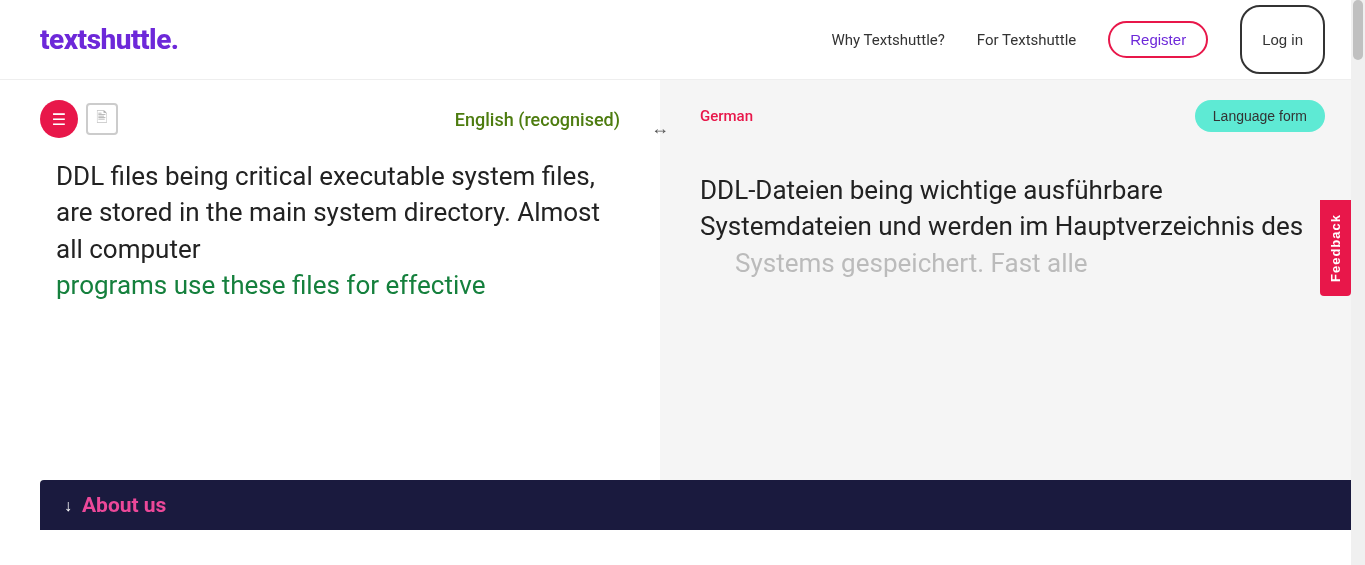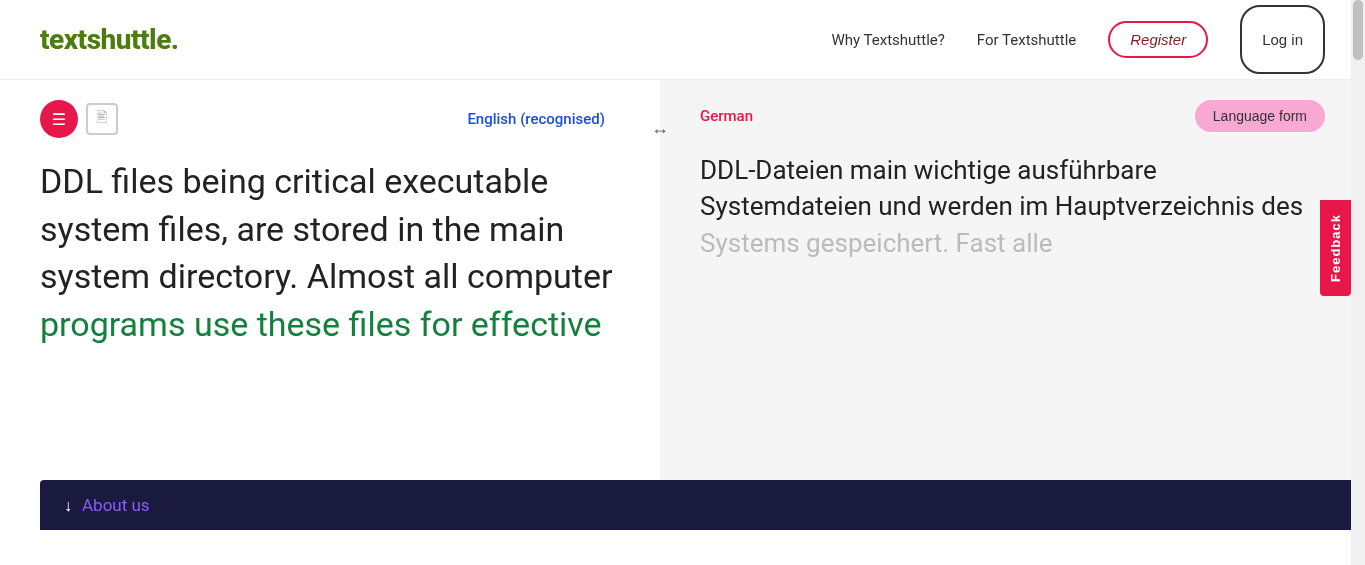--- a/index.html
+++ b/index.html
@@ -11,45 +11,44 @@
       align-items: center;
       justify-content: space-between;
       padding: 0 40px;
       height: 80px;
       background: #fff;
       border-bottom: 1px solid #eee;
     }
     .logo {
       font-size: 28px;
       font-weight: 800;
-      color: #4d7c0f;
+      color: #6d28d9;
       letter-spacing: -0.5px;
     }
     .nav {
       display: flex;
       align-items: center;
       gap: 32px;
       margin-left: 37px;
     }
     .nav-link {
       font-size: 15px;
       color: #333;
       text-decoration: none;
       cursor: pointer;
     }
     .btn-register {
       padding: 8px 20px;
       border: 2px solid #e8174a;
       border-radius: 20px;
       background: transparent;
-      color: #7f1d1d;
+      color: #6d28d9;
       font-size: 15px;
       font-weight: 500;
       cursor: pointer;
-      font-style: italic;
     }
     .btn-login {
       padding: 24px 20px;
       border: 2px solid #333;
       border-radius: 20px;
       background: transparent;
       color: #333;
       font-size: 15px;
       font-weight: 500;
       cursor: pointer;
@@ -73,20 +72,21 @@
     }
 
     
     .right-pane {
       flex: 1;
       background: #f5f5f5;
       padding: 20px 40px;
       display: flex;
       flex-direction: column;
       position: relative;
+      gap: 20px;
     }
 
     
     .lang-bar {
       display: flex;
       align-items: center;
       margin-bottom: 20px;
     }
 
     .lang-icons {
@@ -112,24 +112,24 @@
       border: 2px solid #ccc;
       border-radius: 4px;
       display: flex;
       align-items: center;
       justify-content: center;
       color: #aaa;
       font-size: 14px;
     }
 
     .lang-label-left {
-      color: #1d4ed8;
-      font-size: 15px;
-      font-weight: 500;
-      margin-right: 15px;
+      color: #4d7c0f;
+      font-size: 18px;
+      font-weight: 500;
+      margin-right: 0;
     }
 
     
     .swap-icon {
       position: absolute;
       left: 660px;
       top: 30px;
       transform: translateX(-50%);
       z-index: 10;
       width: 36px;
@@ -144,51 +144,53 @@
     }
 
     .lang-label-right {
       color: #e8174a;
       font-size: 15px;
       font-weight: 500;
     }
 
     .lang-form-btn {
       margin-left: auto;
-      background: #f9a8d4;
+      background: #5eead4;
       border: none;
       border-radius: 20px;
       padding: 8px 18px;
       font-size: 14px;
       color: #333;
       cursor: pointer;
       font-weight: 500;
     }
 
     
     .source-text {
-      font-size: 34px;
+      font-size: 26px;
       line-height: 1.4;
       color: #222;
       font-weight: 400;
       flex: 1;
+      margin-left: 16px;
     }
     .source-text .faded {
       color: #15803d;
     }
 
     .trans-text {
       font-size: 26px;
       line-height: 1.4;
       color: #222;
       font-weight: 400;
       flex: 1;
     }
     .trans-text .faded {
       color: #bbb;
+      margin-left: 35px;
     }
 
     
     .bottom-bar {
       display: flex;
       align-items: center;
       justify-content: space-between;
       margin-top: auto;
     }
 
@@ -228,22 +230,23 @@
       height: 50px;
       background: #1a1a3e;
       display: flex;
       align-items: center;
       padding: 0 24px;
       gap: 10px;
       border-radius: 4px 4px 0 0;
       width: calc(1365px - 40px);
     }
     .about-bar-text {
-      color: #8b5cf6;
-      font-size: 17px;
+      color: #ec4899;
+      font-size: 21px;
+      font-weight: bold;
     }
     .about-arrow {
       color: white;
       font-size: 16px;
     }
 
     
     .scrollbar {
       position: absolute;
       right: 0;
@@ -330,21 +333,21 @@
 
   <div class="swap-icon">↔</div>
 
   <div class="right-pane">
     <div class="lang-bar">
       <span class="lang-label-right">German</span>
       <button class="lang-form-btn">Language form</button>
     </div>
 
     <div class="trans-text">
-      <span>DDL-Dateien main wichtige ausführbare Systemdateien und werden im Hauptverzeichnis des</span>
+      <span>DDL-Dateien being wichtige ausführbare Systemdateien und werden im Hauptverzeichnis des</span>
       <br><span class="faded">Systems gespeichert. Fast alle</span>
     </div>
 
     <div class="bottom-bar">
       <span class="trans-count">211</span>
       <div class="action-icons">
         <span class="action-icon">👍</span>
         <span class="action-icon">👎</span>
         <span class="action-icon">⧉</span>
       </div>

